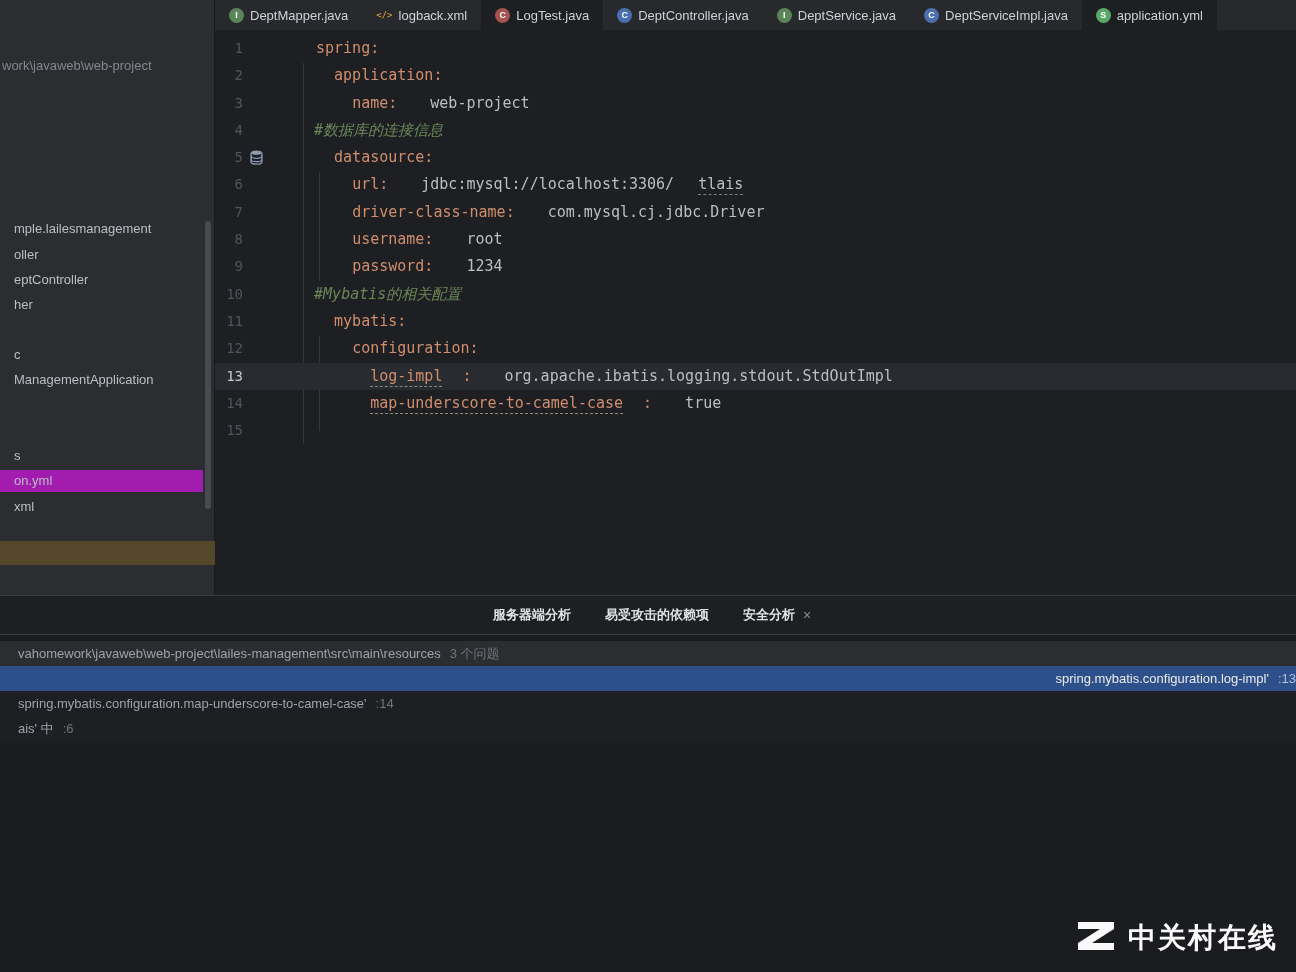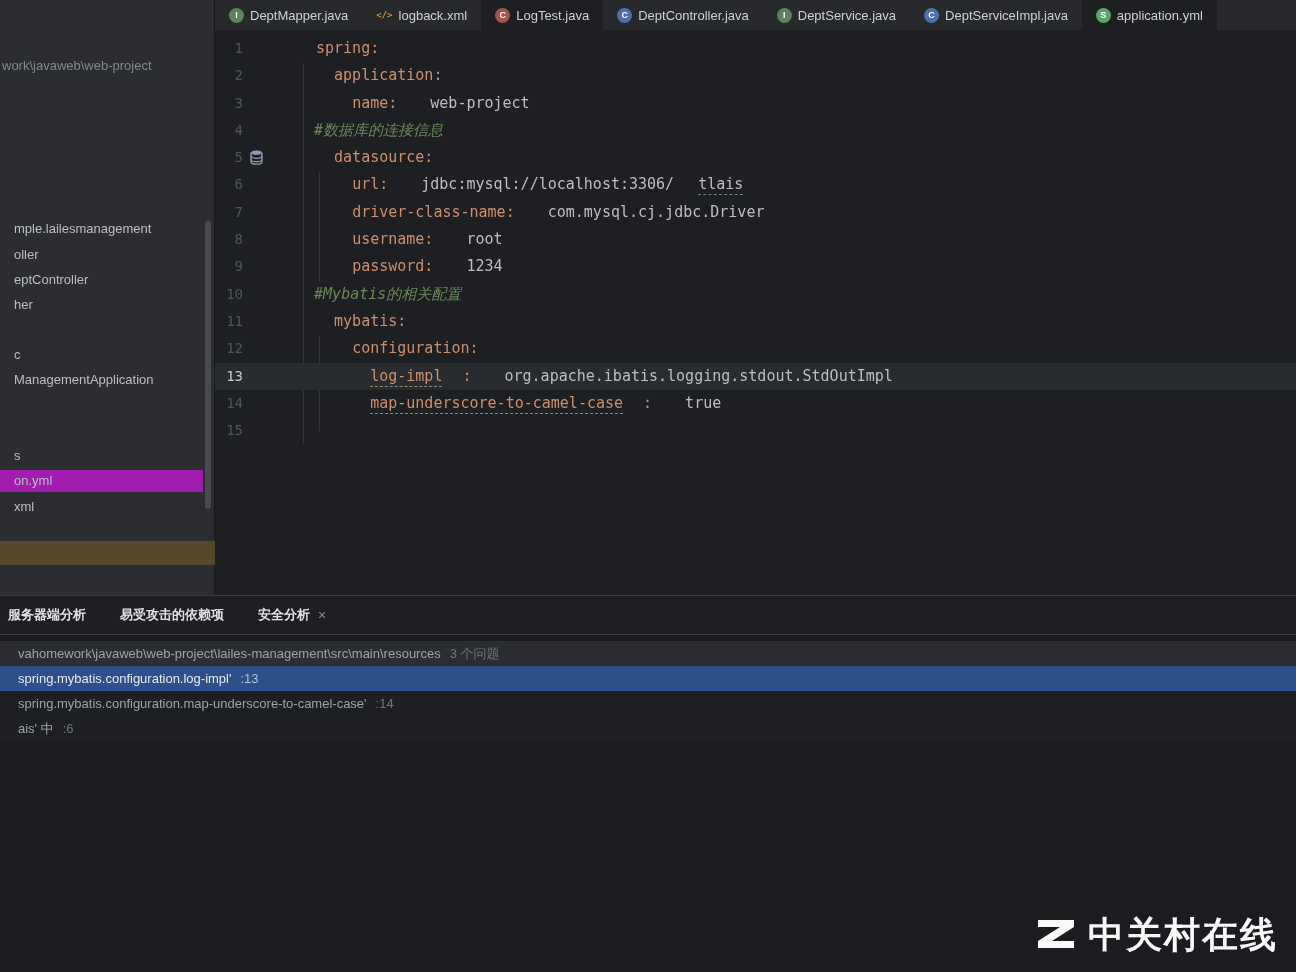--- a/index.html
+++ b/index.html
@@ -46,33 +46,33 @@
   .tk-key{color:#cf8e6d;margin-left:20px;}
   .tk-val{color:#bcbec4;margin-left:24px;}
   .tk-plain{color:#bcbec4;}
   .tk-comment{color:#6a8759;font-style:italic;}
   .u-warn{border-bottom:1px dashed #8a8a6d;padding-bottom:1px;}
   .u-typo{border-bottom:1px dashed #6f8a6f;padding-bottom:1px;}
   
   .panel-sep{position:absolute;left:0;width:100%;height:1px;background:#3a3c41;}
   .sep-a{top:595px;}
   .sep-b{top:634px;}
-  .panel-tabs{position:absolute;left:0;top:596px;width:100%;height:38px;display:flex;align-items:center;gap:34px;padding-left:8px;box-sizing:border-box;background:#1e1f22;}
+  .panel-tabs{position:absolute;left:0;top:596px;width:100%;height:38px;display:flex;align-items:center;gap:34px;padding-left:8px;box-sizing:border-box;background:#1e1f22;justify-content:center;}
   .btab{display:flex;align-items:center;gap:8px;color:#dfe1e5;font-size:13px;font-weight:700;}
   .bclose{color:#8c8e93;font-weight:400;font-size:14px;line-height:1;}
   .problems{position:absolute;left:0;top:641px;width:100%;background:#1e1f22;}
   .prow{height:25px;line-height:25px;font-size:13px;color:#9da3ad;padding-left:18px;white-space:nowrap;}
   .prow.group{background:#2b2d30;}
-  .prow.sel{background:#2d4f8a;color:#e9ebee;}
+  .prow.sel{background:#2d4f8a;color:#e9ebee;text-align:right;}
   .psuffix{margin-left:9px;color:#71757d;}
   .prow.sel .psuffix{color:#b0c1de;}
   .below-panel{position:absolute;left:0;top:741px;width:100%;height:231px;background:#1b1c1f;}
   
   .watermark{position:absolute;right:18px;bottom:12px;display:flex;align-items:center;gap:10px;}
-  .wm-text{color:#fafafa;font-size:36px;font-weight:700;letter-spacing:2px;}
+  .wm-text{color:#fafafa;font-size:28px;font-weight:700;letter-spacing:2px;}
 </style>
 </head>
 <body>
 
 <div class="sidebar">
   <div class="sidebar-header">work\javaweb\web-project</div>
   <div class="side-items">
       <div class="side-item">mple.lailesmanagement</div>
       <div class="side-item">oller</div>
       <div class="side-item">eptController</div>

